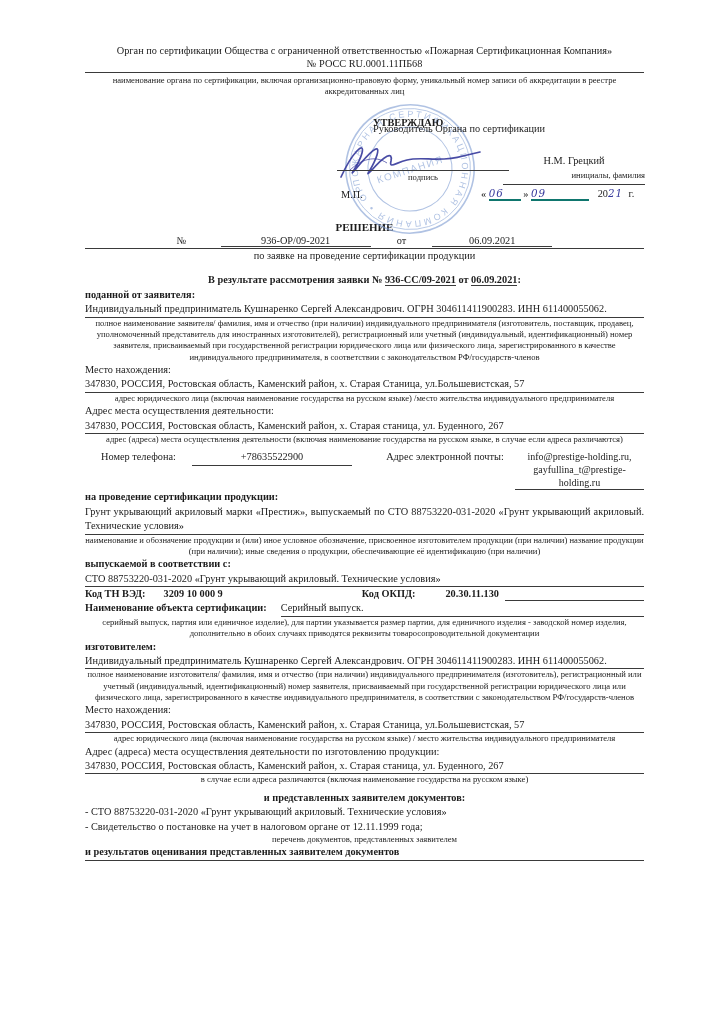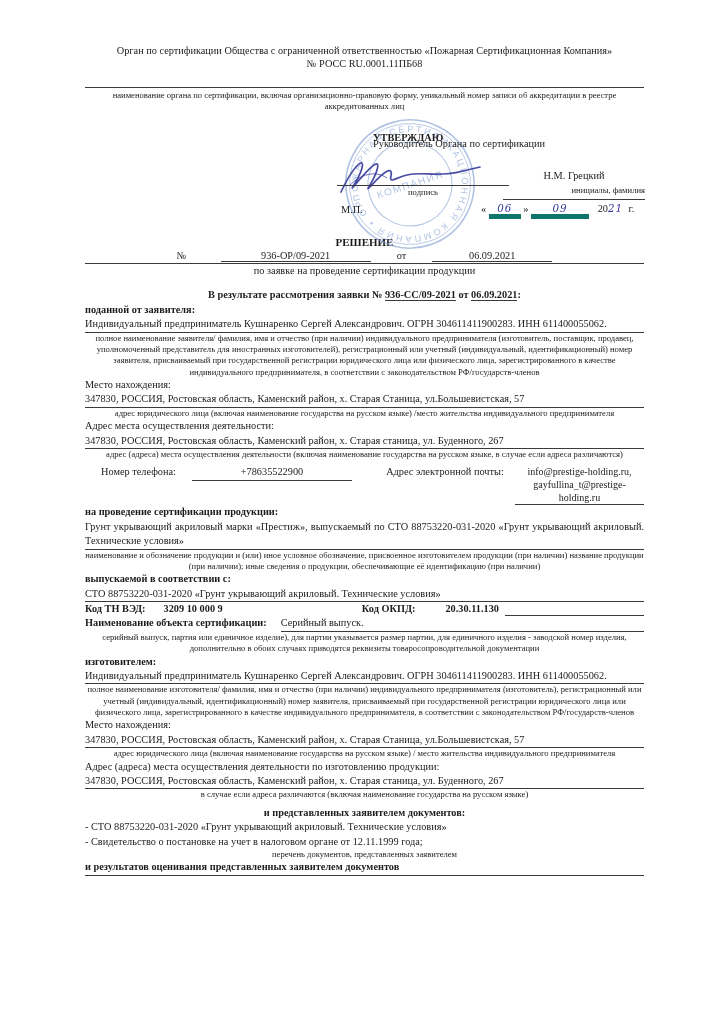--- a/index.html
+++ b/index.html
@@ -11,34 +11,34 @@
   }
   .content{position:relative;padding:44px 80px 0 85px;width:559px;}
   .t{font-size:10.3px;line-height:1.4;}
   .b{font-weight:bold;}
   .j{text-align:justify;}
   .cap{font-size:8.6px;line-height:1.32;text-align:center;color:#222;}
   .rule{border-bottom:1px solid #3a3a3a;}
   .u{border-bottom:1px solid #3a3a3a;}
   .row{display:flex;align-items:baseline;}
   
-  .org-head{font-size:10.3px;line-height:1.3;text-align:center;border-bottom:1px solid #3a3a3a;padding-bottom:16px;}
+  .org-head{font-size:10.3px;line-height:1.3;text-align:center;border-bottom:1px solid #3a3a3a;padding-bottom:1px;}
   .org-cap{margin-top:2px;}
   
   .approve{position:relative;height:100px;margin-top:12px;font-size:10.3px;}
   .approve .ttl{position:absolute;left:288px;top:8px;font-weight:bold;}
   .approve .sub{position:absolute;left:288px;top:14px;}
   .sig-line{position:absolute;left:252px;top:60px;width:172px;border-bottom:1px solid #3a3a3a;height:1px;}
   .sig-cap{position:absolute;left:252px;top:63px;width:172px;text-align:center;font-size:8.6px;}
   .name-line{position:absolute;left:418px;top:46px;width:142px;text-align:center;border-bottom:1px solid #3a3a3a;padding-bottom:18px;}
   .name-cap{position:absolute;left:418px;top:61px;width:142px;text-align:right;font-size:8.6px;}
   .mp{position:absolute;left:256px;top:80px;}
   .date-row{position:absolute;left:396px;top:78px;width:166px;white-space:nowrap;}
   .hand{font-style:italic;color:#35389b;font-family:"DejaVu Serif",serif;letter-spacing:1px;}
-  .d-u{display:inline-block;text-align:center;border-bottom:5px solid #0f766e;}
+  .d-u{display:inline-block;text-align:left;border-bottom:2px solid #0f766e;}
   .stamp{position:absolute;left:243px;top:-22px;opacity:.6;pointer-events:none;}
   .signature{position:absolute;left:250px;top:28px;pointer-events:none;}
   
   .dec-title{font-weight:bold;text-align:center;font-size:11px;margin-top:12px;}
   .dec-row{display:flex;justify-content:center;align-items:baseline;font-size:10.3px;margin-top:2px;border-bottom:1px solid #3a3a3a;padding-bottom:1px;}
   .dec-row .no{margin-right:34px;}
   .dec-num{display:inline-block;width:150px;text-align:center;border-bottom:1px solid #3a3a3a;}
   .dec-from{margin:0 26px 0 26px;}
   .dec-date{display:inline-block;width:120px;text-align:center;border-bottom:1px solid #3a3a3a;}
   .dec-sub{text-align:center;font-size:10.3px;margin-top:1px;}

